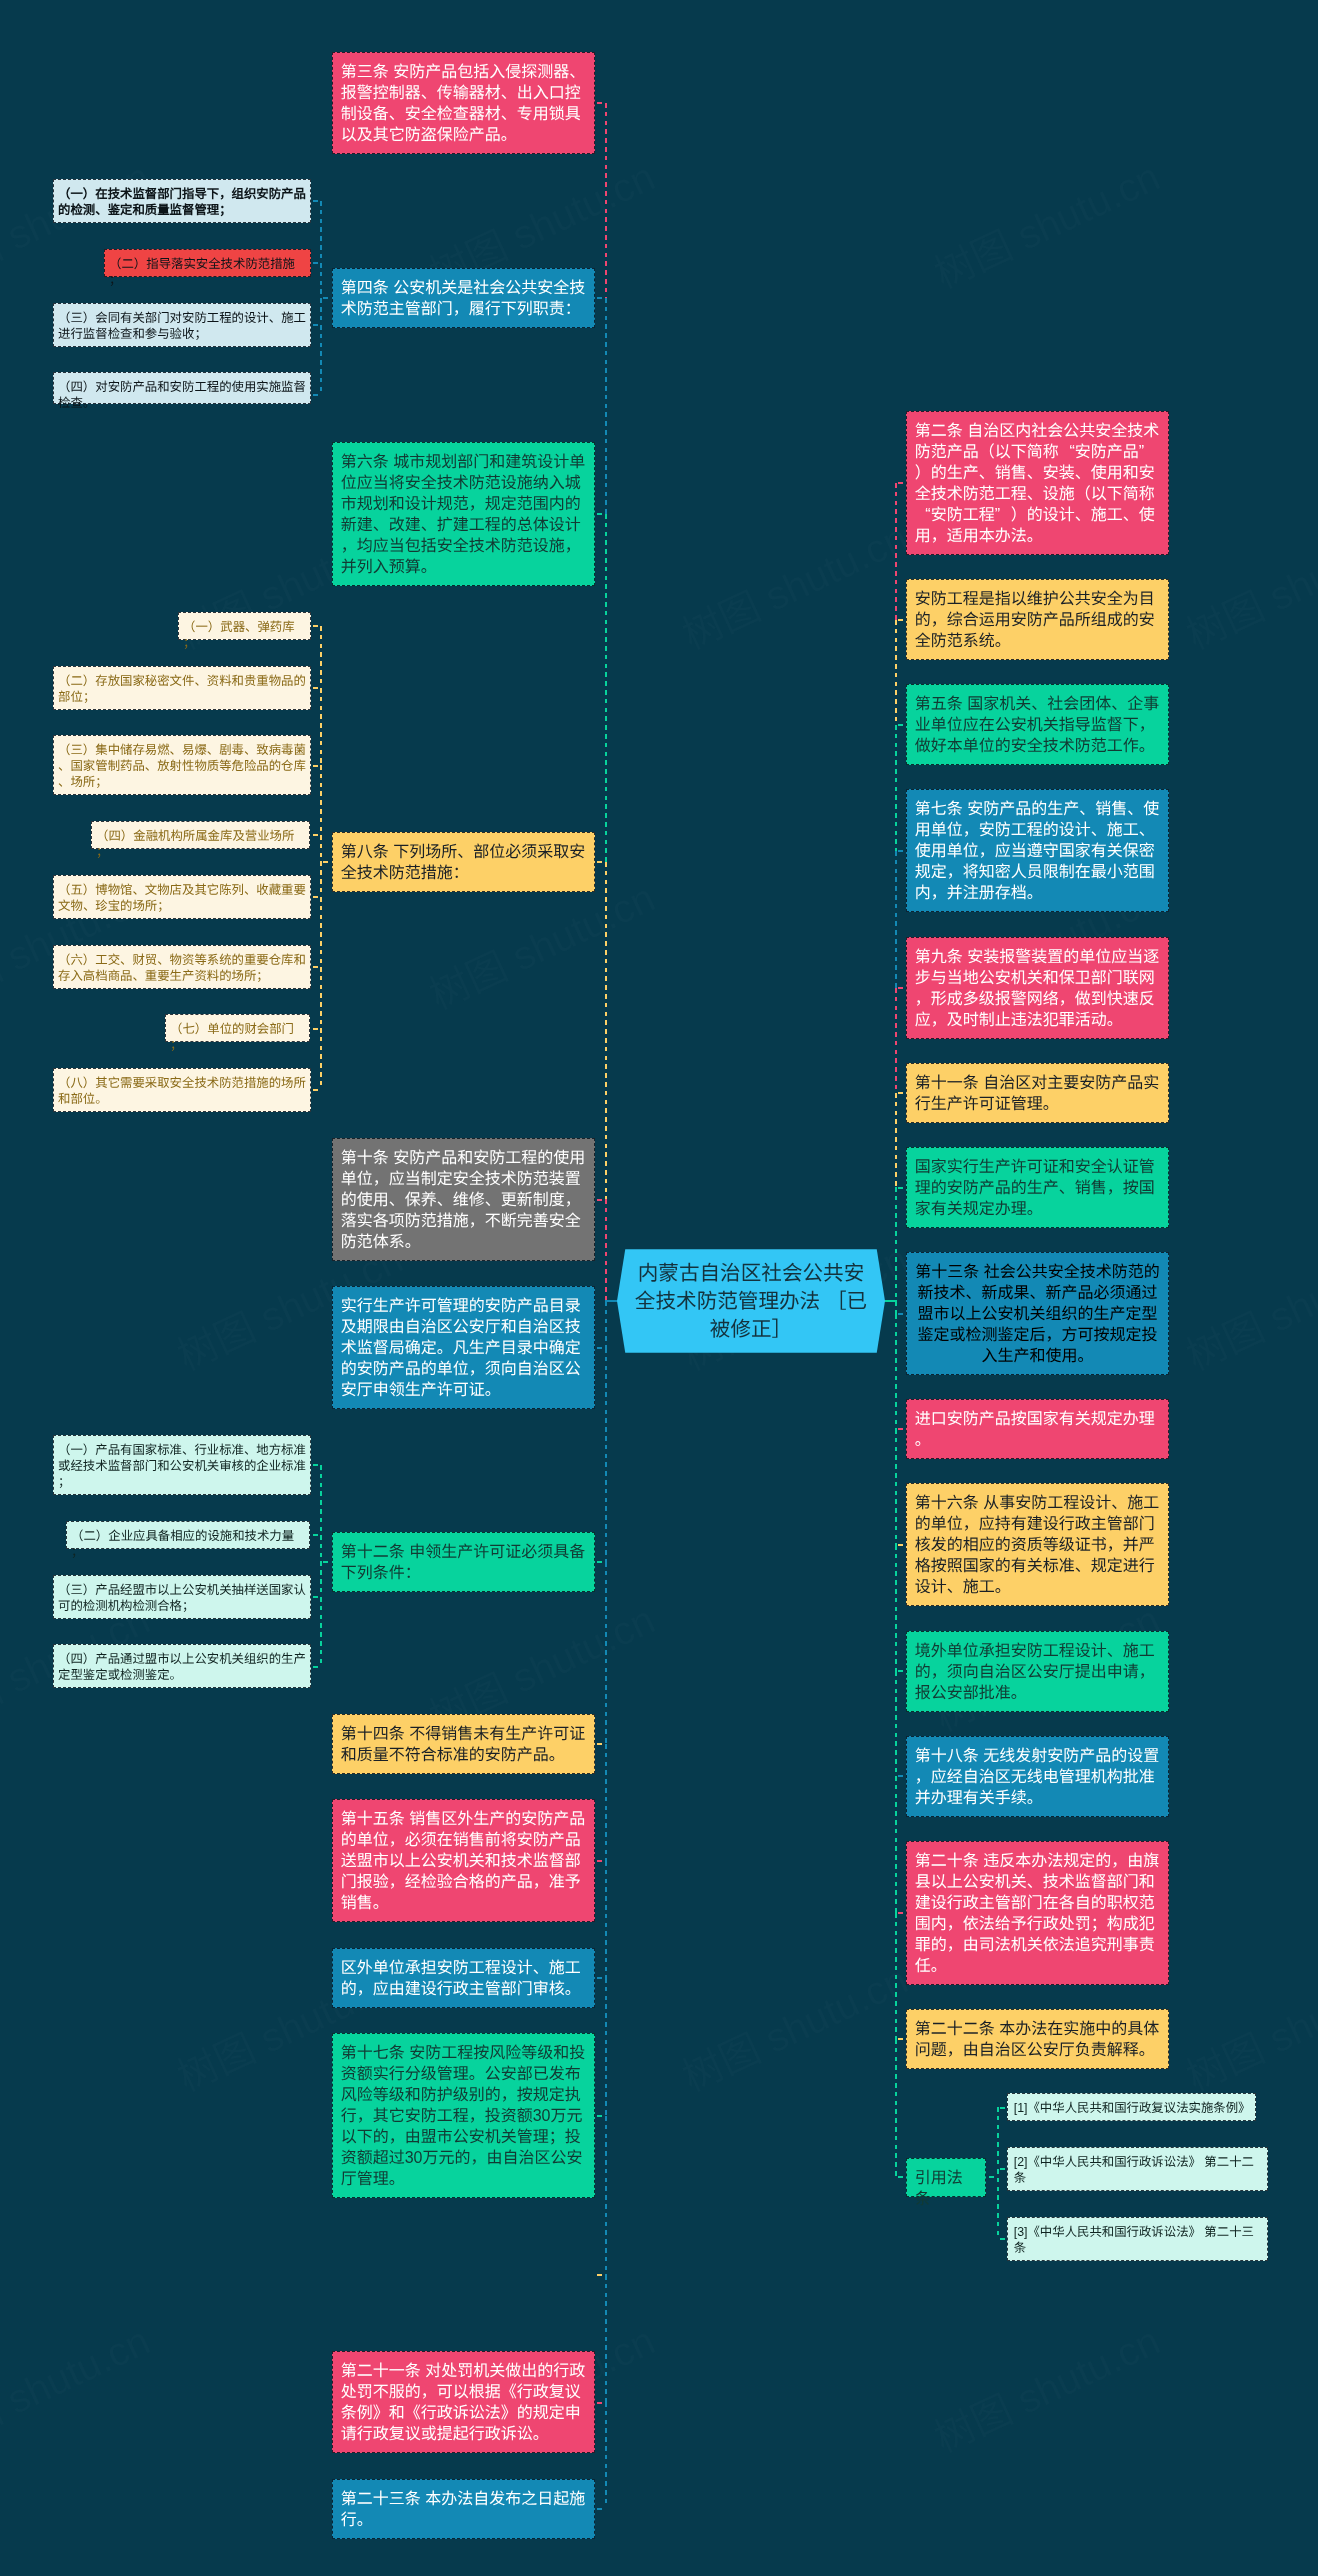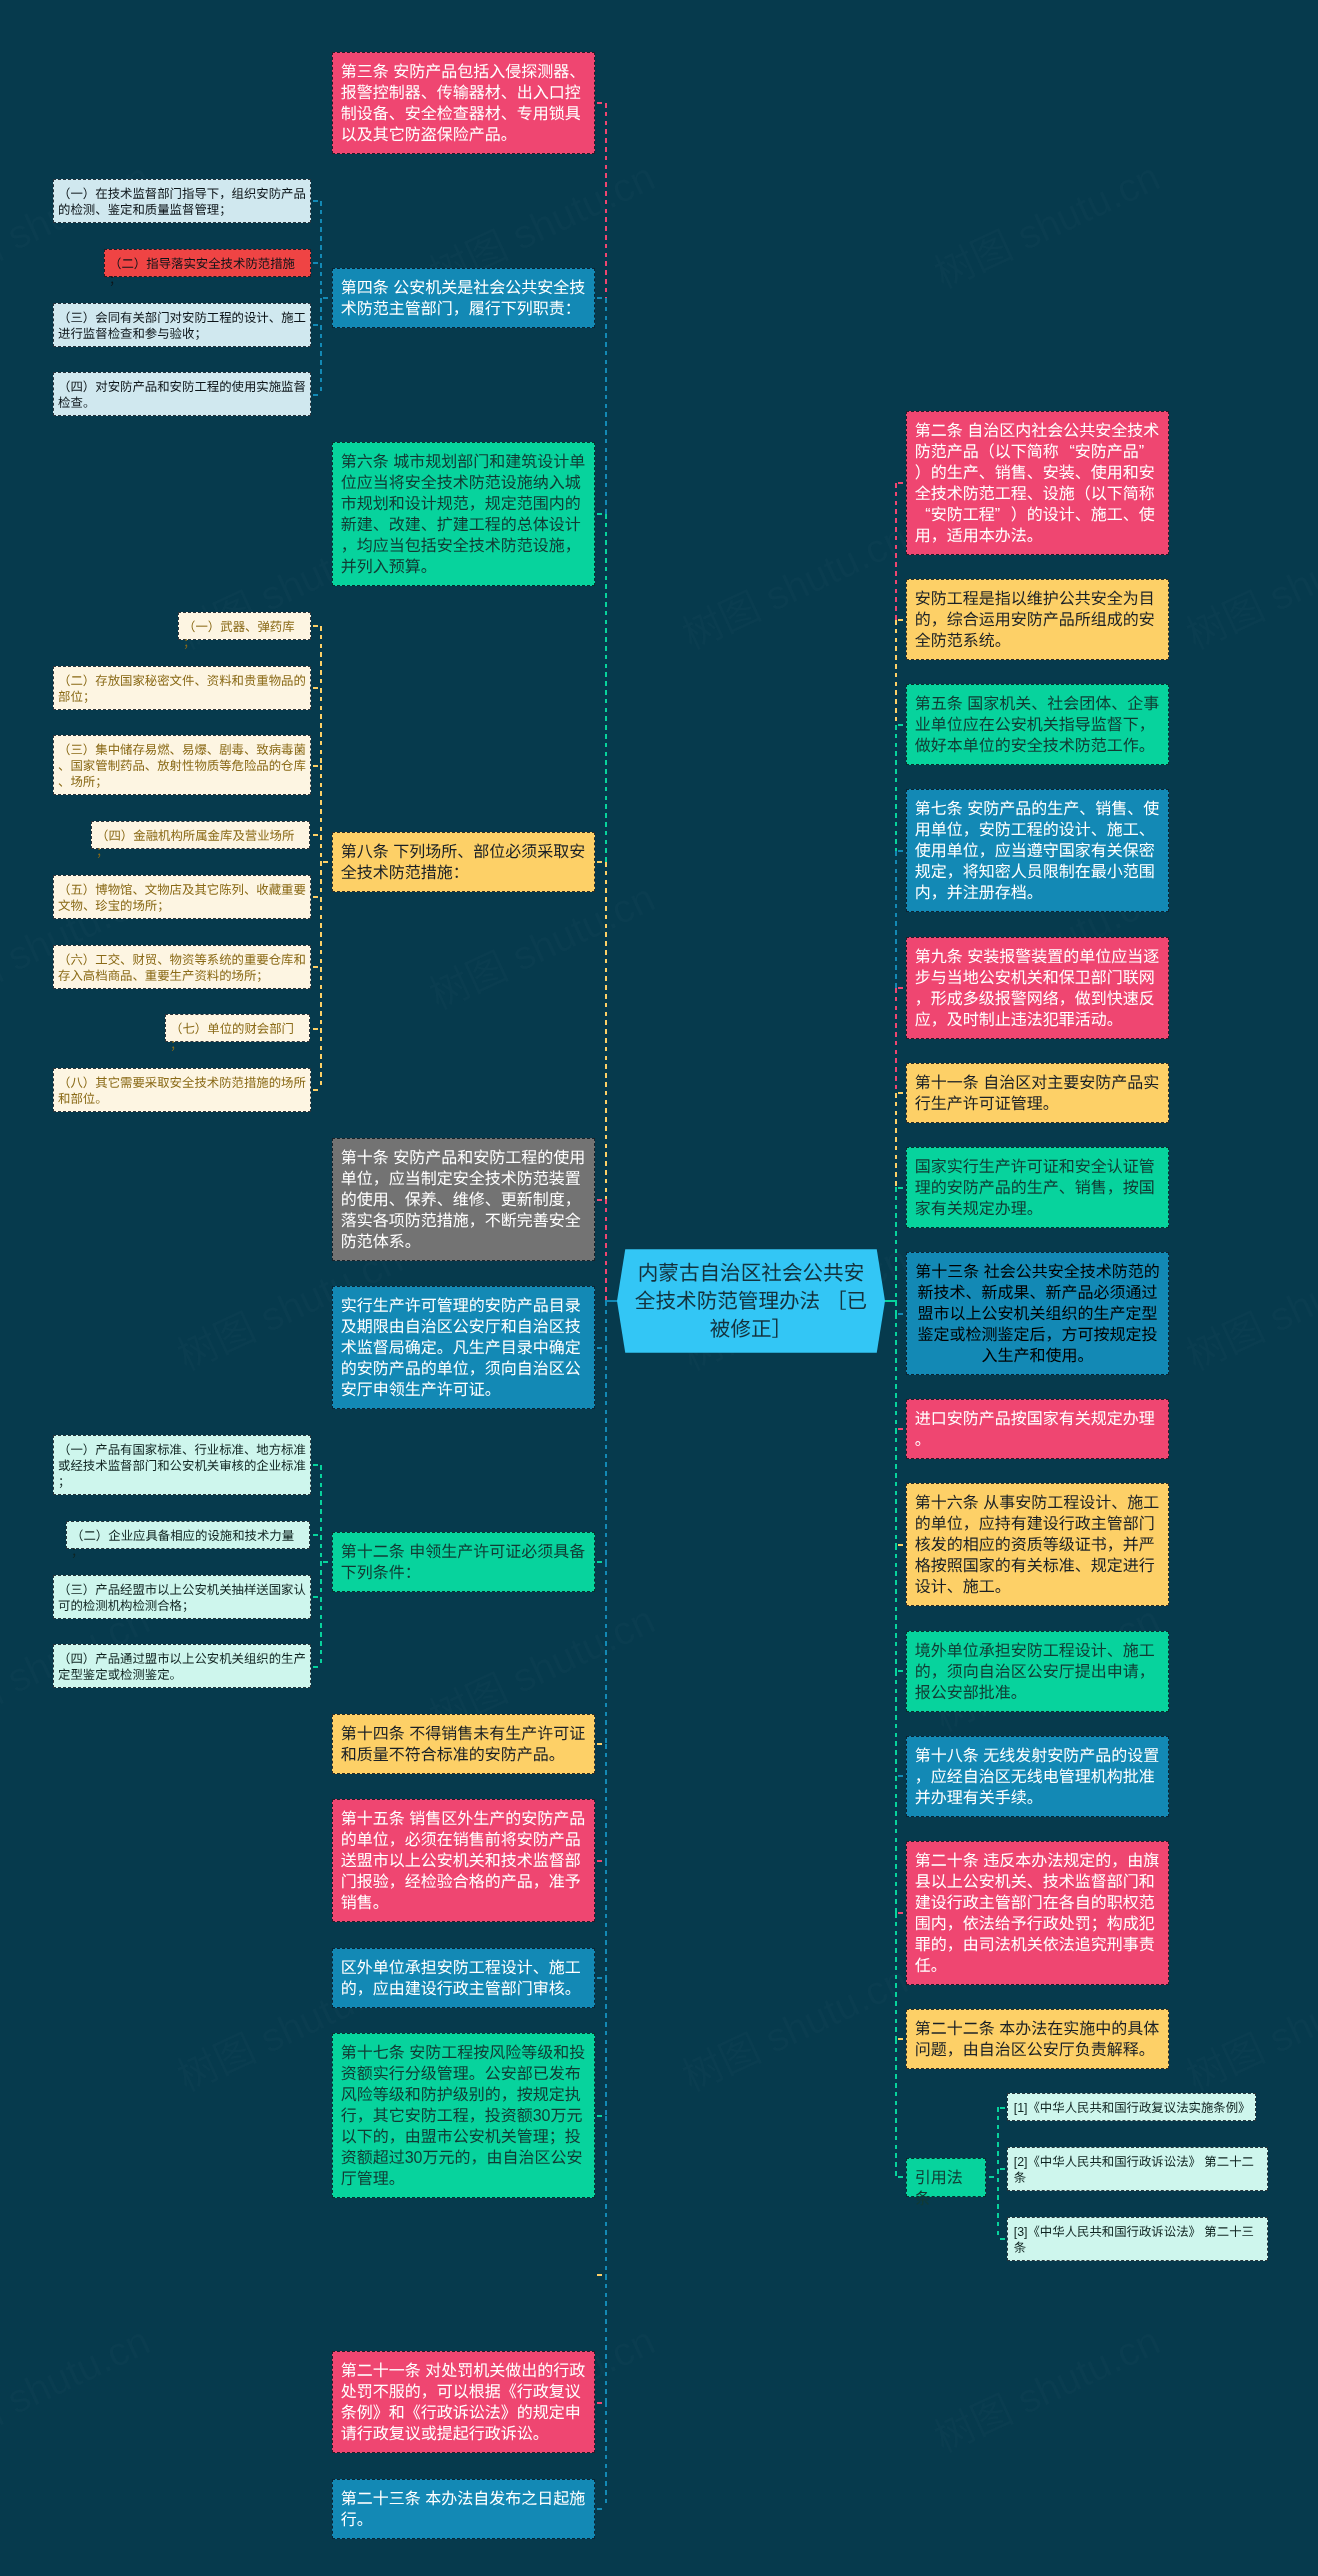--- a/index.html
+++ b/index.html
@@ -150,24 +150,24 @@
 <div class="hdash" style="left:898px;top:2176px;width:6.4px;background:repeating-linear-gradient(90deg,#07d39d 0 4.6px,transparent 4.6px 8.8px);"></div>
 <div class="hsolid" style="left:883px;top:1300px;width:14px;background:#07d39d;"></div>
 <div class="vdash" style="left:997px;top:2107px;height:62px;background:repeating-linear-gradient(180deg,#07d39d 0 4.6px,transparent 4.6px 8.8px);"></div>
 <div class="vdash" style="left:997px;top:2169px;height:70px;background:repeating-linear-gradient(180deg,#07d39d 0 4.6px,transparent 4.6px 8.8px);"></div>
 <div class="hdash" style="left:1000px;top:2107px;width:5.4px;background:repeating-linear-gradient(90deg,#07d39d 0 4.6px,transparent 4.6px 8.8px);"></div>
 <div class="hdash" style="left:1000px;top:2168px;width:5.4px;background:repeating-linear-gradient(90deg,#07d39d 0 4.6px,transparent 4.6px 8.8px);"></div>
 <div class="hdash" style="left:1000px;top:2238px;width:5.4px;background:repeating-linear-gradient(90deg,#07d39d 0 4.6px,transparent 4.6px 8.8px);"></div>
 <div class="hdash" style="left:989px;top:2176px;width:6.4px;background:repeating-linear-gradient(90deg,#07d39d 0 4.6px,transparent 4.6px 8.8px);"></div>
 <div class="n1" style="left:332px;top:52px;width:263px;height:102px;background:#ef4671;color:#ffffff;">第三条 安防产品包括入侵探测器<span class="fw">、</span>报警控制器<span class="fw">、</span>传输器材<span class="fw">、</span>出入口控制设备<span class="fw">、</span>安全检查器材<span class="fw">、</span>专用锁具以及其它防盗保险产品<span class="fw">。</span></div>
 <div class="n1" style="left:332px;top:268px;width:263px;height:60px;background:#1389b5;color:#ffffff;">第四条 公安机关是社会公共安全技术防范主管部门<span class="fw">，</span>履行下列职责<span class="fw">：</span></div>
-<div class="n2" style="left:53px;top:179px;width:258px;height:44px;background:#d0e8ef;color:#0c1418;">（一）在技术监督部门指导下<span class="fw">，</span>组织安防产品的检测<span class="fw">、</span>鉴定和质量监督管理<span class="fw">；</span></div>
+<div class="n2" style="left:53px;top:179px;width:258px;height:44px;background:#d0e8ef;color:#0c1418;font-weight:bold;">（一）在技术监督部门指导下<span class="fw">，</span>组织安防产品的检测<span class="fw">、</span>鉴定和质量监督管理<span class="fw">；</span></div>
 <div class="n2" style="left:104px;top:249px;width:207px;height:28px;background:#ef4444;color:#0c1418;">（二）指导落实安全技术防范措施<span class="fw">；</span></div>
 <div class="n2" style="left:53px;top:303px;width:258px;height:44px;background:#d0e8ef;color:#0c1418;">（三）会同有关部门对安防工程的设计<span class="fw">、</span>施工进行监督检查和参与验收<span class="fw">；</span></div>
-<div class="n2" style="left:53px;top:372px;width:258px;height:44px;background:#d0e8ef;color:#0c1418;">（四）对安防产品和安防工程的使用实施监督检查<span class="fw">。</span></div>
+<div class="n2" style="left:53px;top:372px;width:258px;height:32px;background:#d0e8ef;color:#0c1418;">（四）对安防产品和安防工程的使用实施监督检查<span class="fw">。</span></div>
 <div class="n1" style="left:332px;top:442px;width:263px;height:144px;background:#07d39d;color:#123a33;">第六条 城市规划部门和建筑设计单位应当将安全技术防范设施纳入城市规划和设计规范<span class="fw">，</span>规定范围内的新建<span class="fw">、</span>改建<span class="fw">、</span>扩建工程的总体设计<span class="fw">，</span>均应当包括安全技术防范设施<span class="fw">，</span>并列入预算<span class="fw">。</span></div>
 <div class="n1" style="left:332px;top:832px;width:263px;height:60px;background:#fdd067;color:#1a2026;">第八条 下列场所<span class="fw">、</span>部位必须采取安全技术防范措施<span class="fw">：</span></div>
 <div class="n2" style="left:178px;top:612px;width:133px;height:28px;background:#fdf5e2;color:#8a6a17;">（一）武器<span class="fw">、</span>弹药库<span class="fw">；</span></div>
 <div class="n2" style="left:53px;top:666px;width:258px;height:44px;background:#fdf5e2;color:#8a6a17;">（二）存放国家秘密文件<span class="fw">、</span>资料和贵重物品的部位<span class="fw">；</span></div>
 <div class="n2" style="left:53px;top:735px;width:258px;height:60px;background:#fdf5e2;color:#8a6a17;">（三）集中储存易燃<span class="fw">、</span>易爆<span class="fw">、</span>剧毒<span class="fw">、</span>致病毒菌<span class="fw">、</span>国家管制药品<span class="fw">、</span>放射性物质等危险品的仓库<span class="fw">、</span>场所<span class="fw">；</span></div>
 <div class="n2" style="left:91px;top:821px;width:219px;height:28px;background:#fdf5e2;color:#8a6a17;">（四）金融机构所属金库及营业场所<span class="fw">；</span></div>
 <div class="n2" style="left:53px;top:875px;width:258px;height:44px;background:#fdf5e2;color:#8a6a17;">（五）博物馆<span class="fw">、</span>文物店及其它陈列<span class="fw">、</span>收藏重要文物<span class="fw">、</span>珍宝的场所<span class="fw">；</span></div>
 <div class="n2" style="left:53px;top:945px;width:258px;height:44px;background:#fdf5e2;color:#8a6a17;">（六）工交<span class="fw">、</span>财贸<span class="fw">、</span>物资等系统的重要仓库和存入高档商品<span class="fw">、</span>重要生产资料的场所<span class="fw">；</span></div>
 <div class="n2" style="left:165px;top:1014px;width:145px;height:28px;background:#fdf5e2;color:#8a6a17;">（七）单位的财会部门<span class="fw">；</span></div>
 <div class="n2" style="left:53px;top:1068px;width:258px;height:44px;background:#fdf5e2;color:#8a6a17;">（八）其它需要采取安全技术防范措施的场所和部位<span class="fw">。</span></div>

